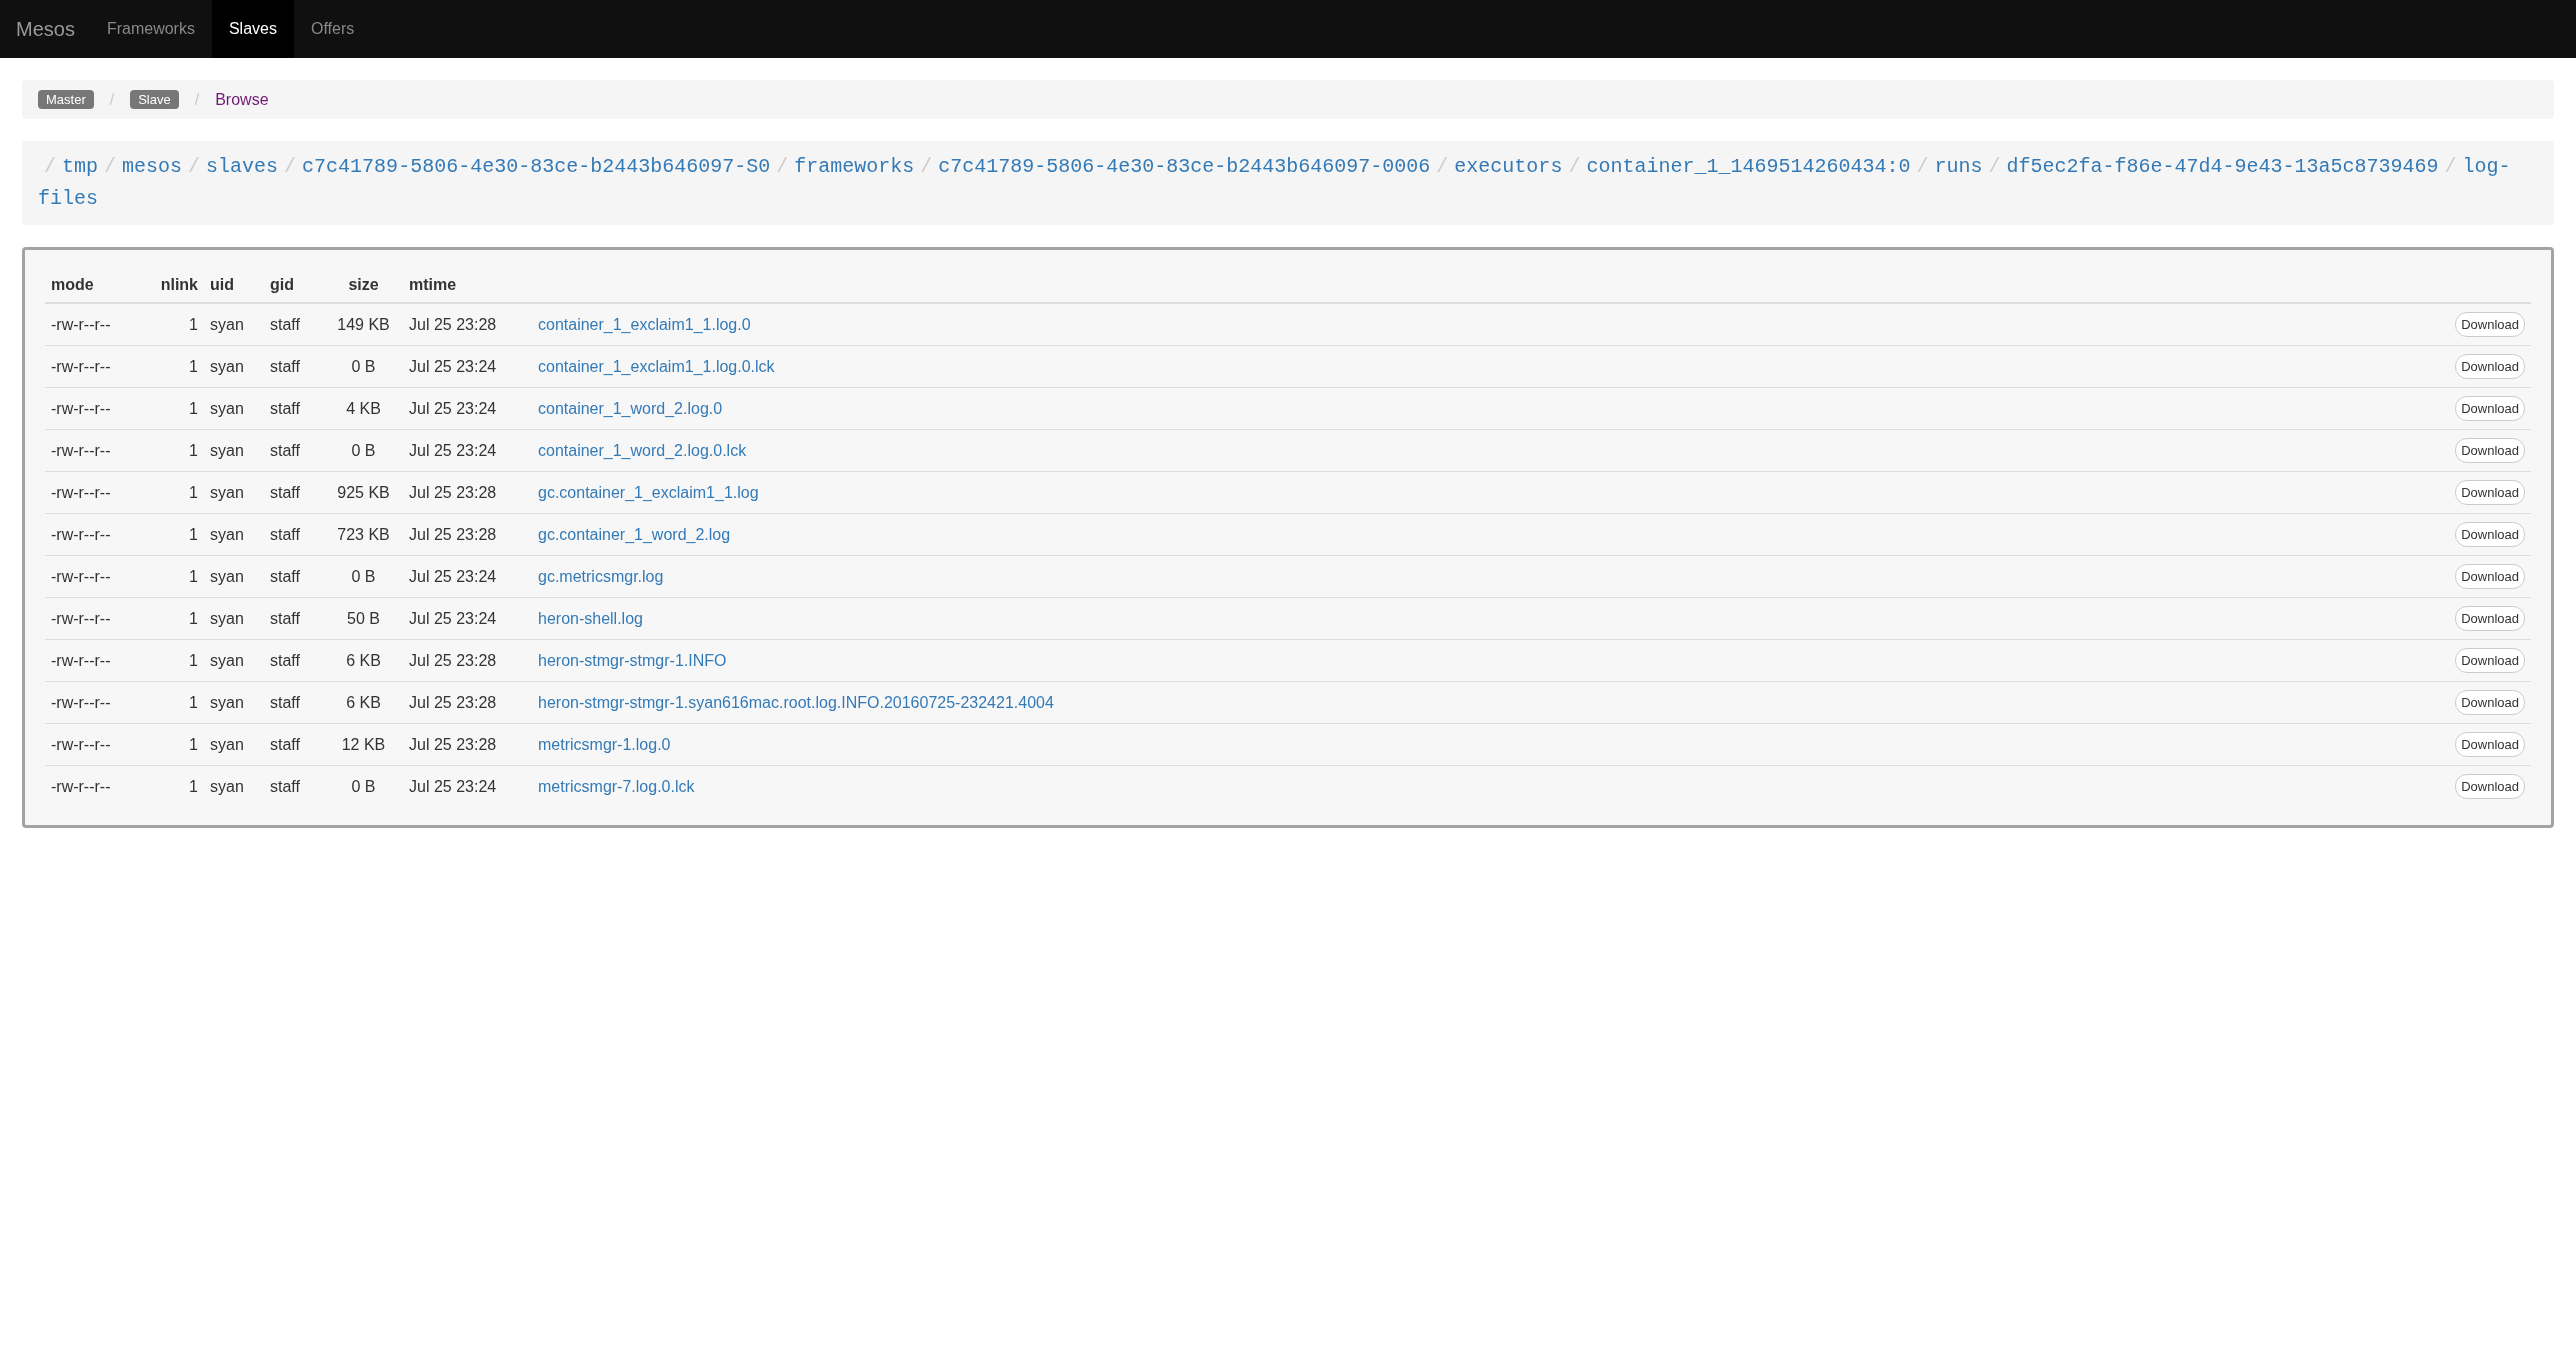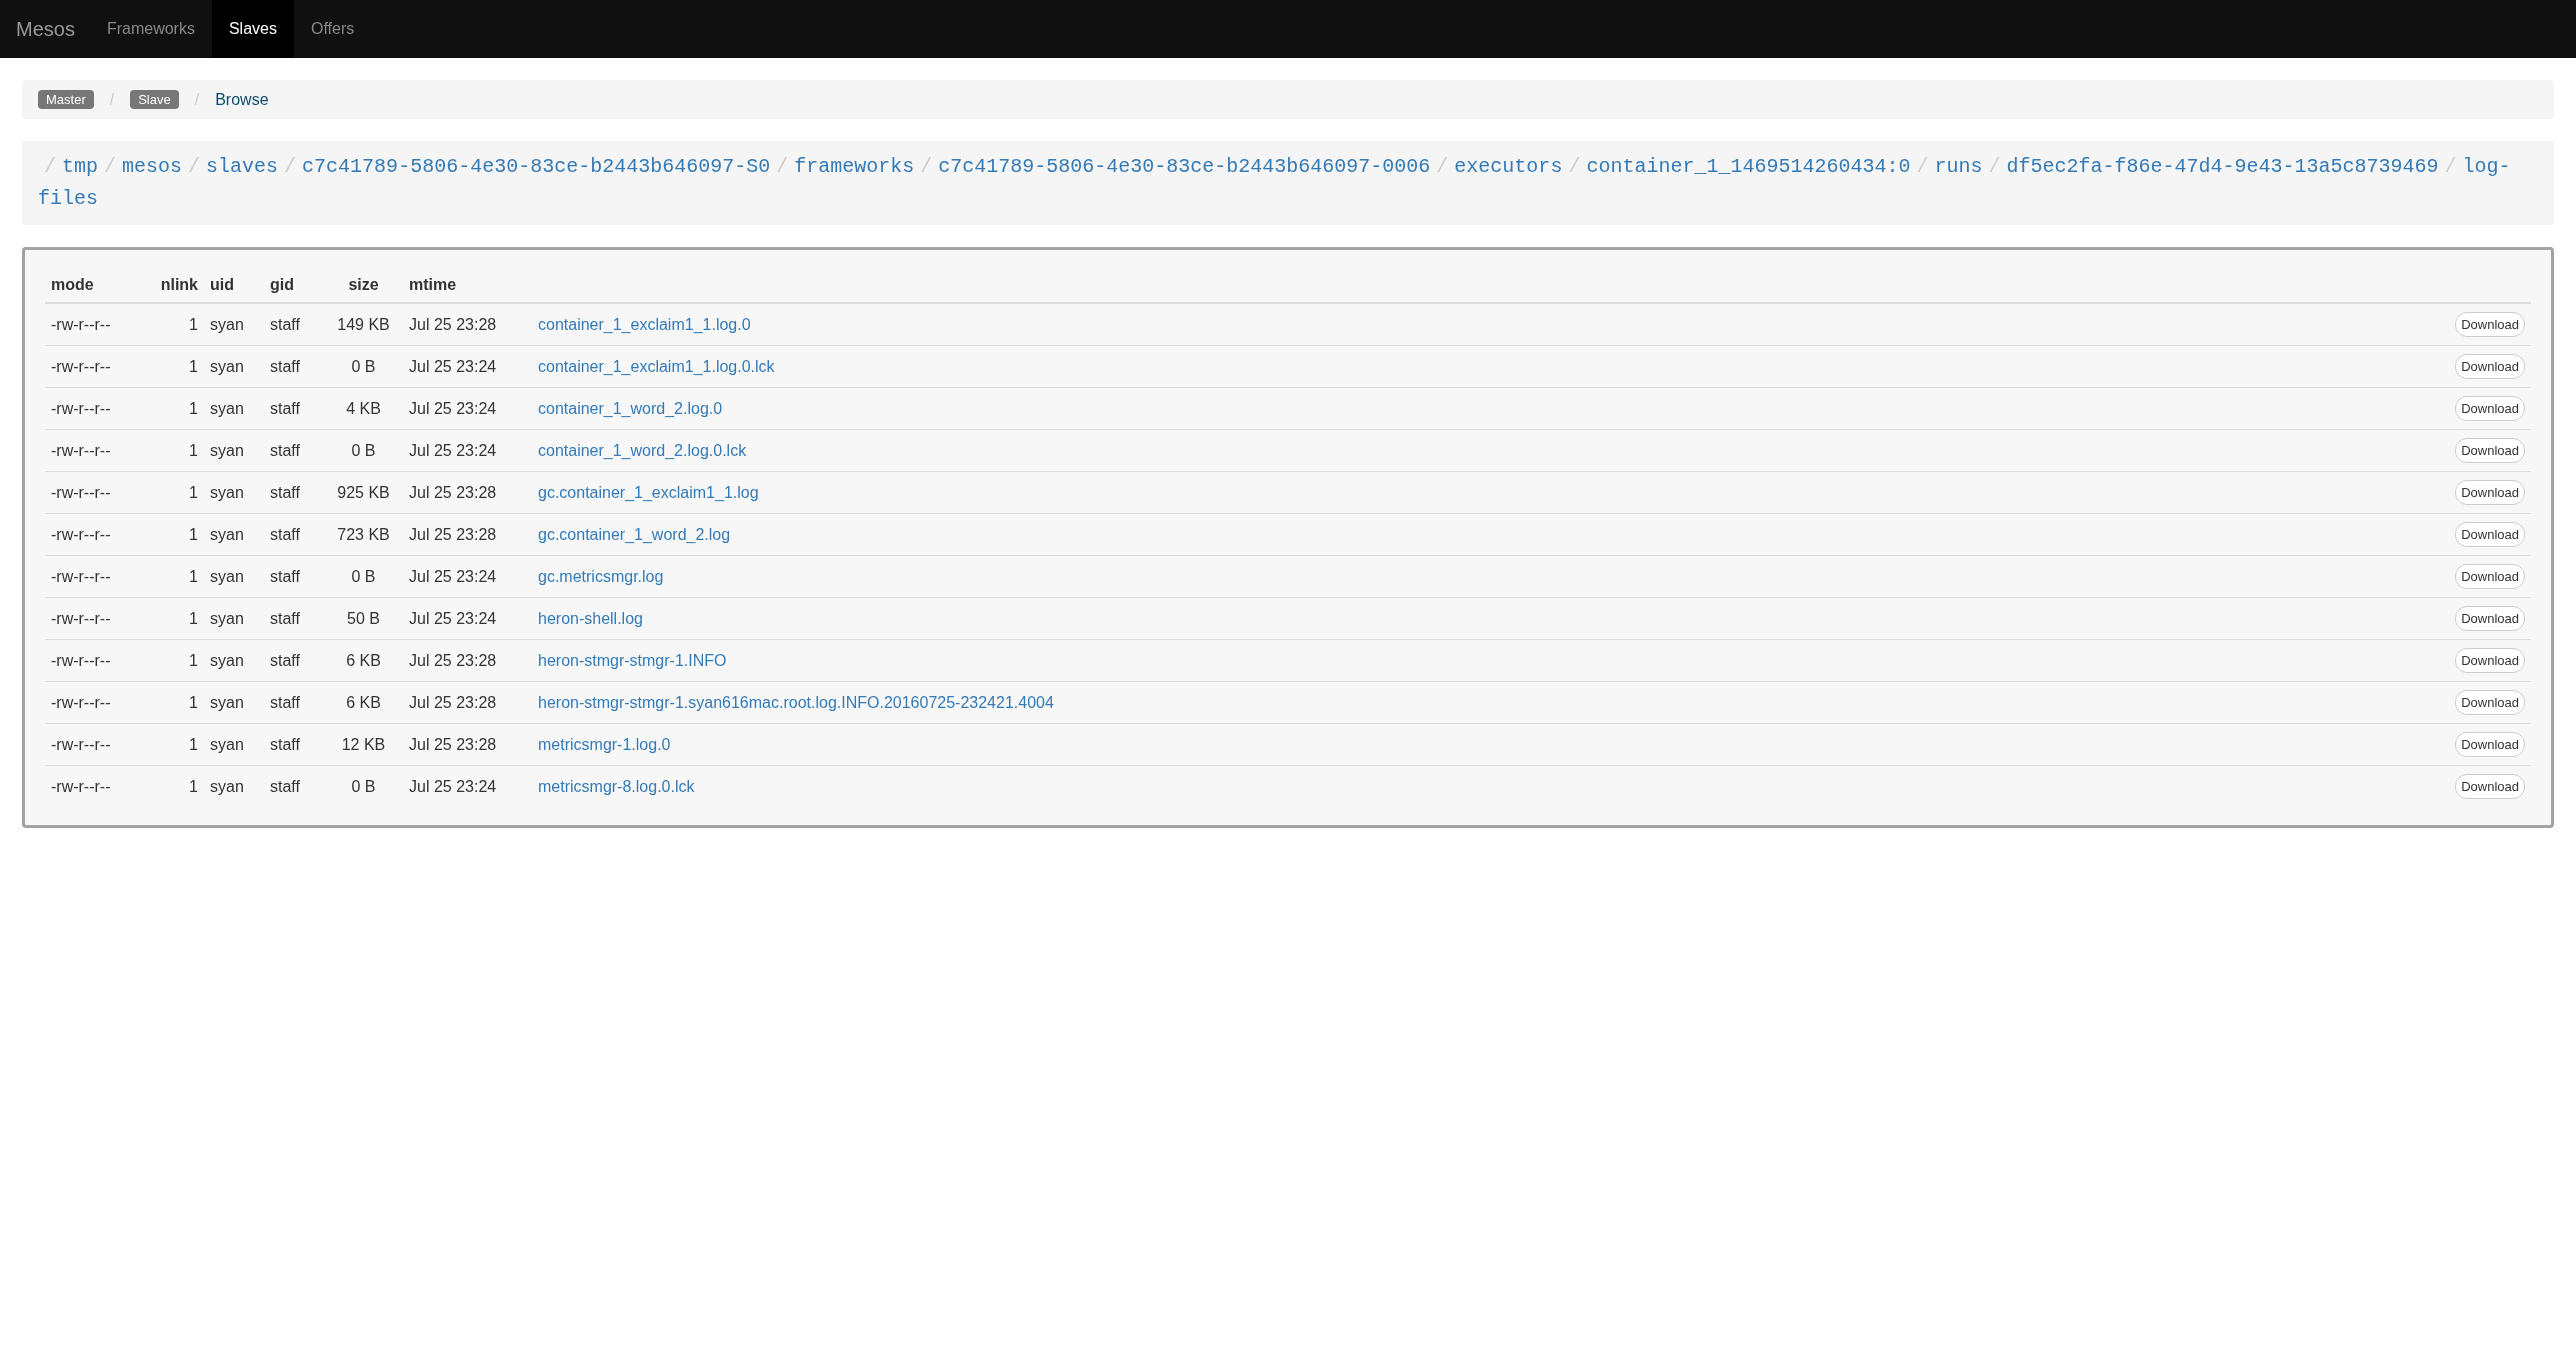--- a/index.html
+++ b/index.html
@@ -53,21 +53,21 @@
   }
   .bc-label {
     background: #777;
     color: #fff;
     padding: 2px 8px;
     border-radius: 4px;
     font-size: 13px;
     cursor: pointer;
   }
   .bc-sep { color: #ccc; }
-  .bc-text { color: #0c4a6e; }
+  .bc-text { color: #701a75; }
   .breadcrumb2 {
     background: #f5f5f5;
     border-radius: 4px;
     padding: 10px 16px;
     font-size: 20px;
     line-height: 1.6;
     margin-bottom: 22px;
     font-family: Liberation Mono, monospace;
   }
   .breadcrumb2 .sep { color: #ccc; padding: 0 6px; }
@@ -267,21 +267,21 @@
             <td class="col-name"><a class="filelink">metricsmgr-1.log.0</a></td>
             <td class="col-dl"><button class="btn-dl">Download</button></td>
           </tr>
           <tr>
             <td class="col-mode">-rw-r--r--</td>
             <td class="col-nlink">1</td>
             <td class="col-uid">syan</td>
             <td class="col-gid">staff</td>
             <td class="col-size">0 B</td>
             <td class="col-mtime">Jul 25 23:24</td>
-            <td class="col-name"><a class="filelink">metricsmgr-8.log.0.lck</a></td>
+            <td class="col-name"><a class="filelink">metricsmgr-7.log.0.lck</a></td>
             <td class="col-dl"><button class="btn-dl">Download</button></td>
           </tr>
         </tbody>
     </table>
   </div>
 
 </div>
 
 
 </body></html>

